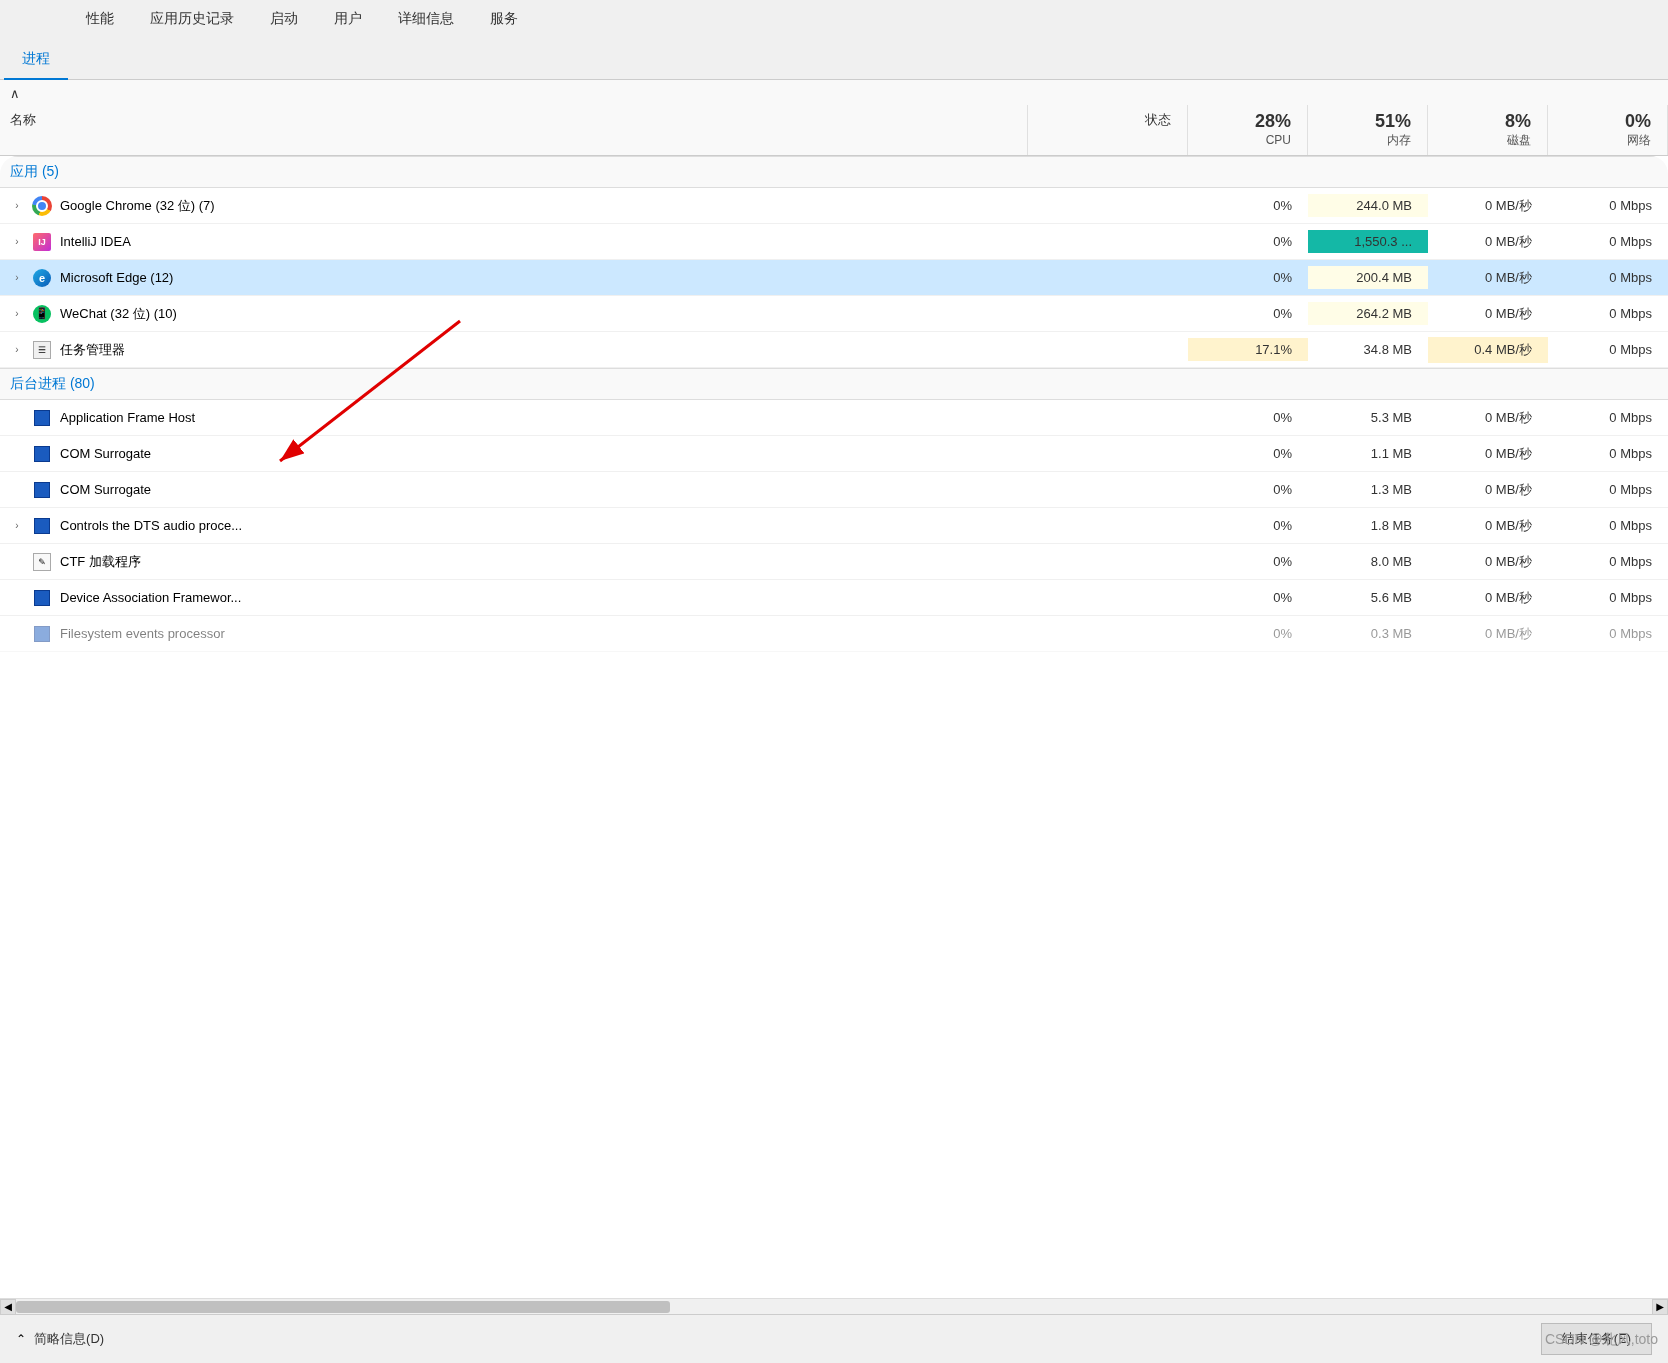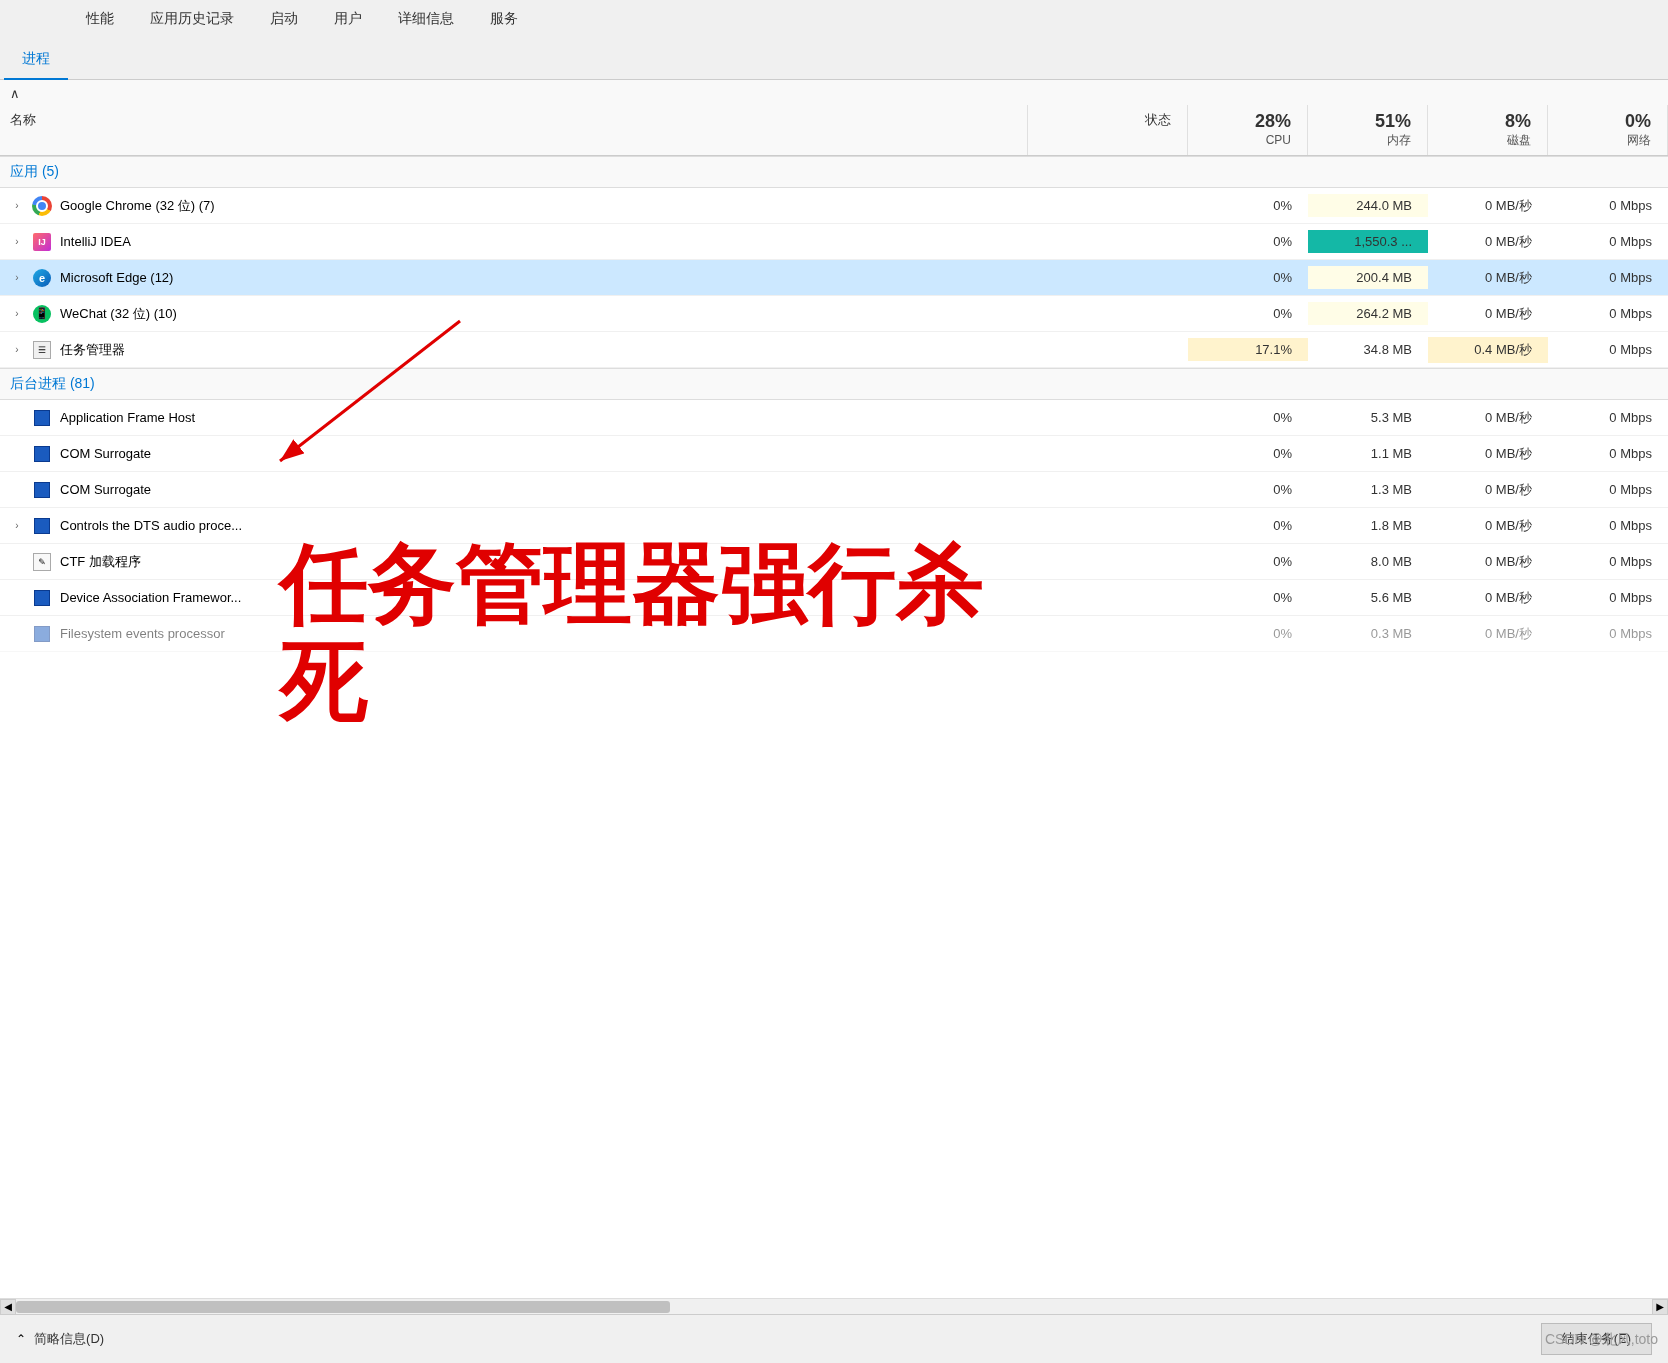--- a/index.html
+++ b/index.html
@@ -89,20 +89,21 @@
       font-size: 12px;
       color: #555;
     }
 
     
     .scroll-area {
       flex: 1;
       overflow-y: auto;
       overflow-x: hidden;
       position: relative;
+      border-radius: 18px;
     }
 
     
     .group-header {
       display: grid;
       grid-template-columns: 1fr 160px 120px 120px 120px 120px;
       background: #f9f9f9;
       border-top: 1px solid #ddd;
       border-bottom: 1px solid #ddd;
       padding: 6px 0;
@@ -463,21 +464,21 @@
           <span class="name-text">任务管理器</span>
         </div>
         <div class="status-cell"></div>
         <div class="process-cell highlight-yellow">17.1%</div>
         <div class="process-cell">34.8 MB</div>
         <div class="process-cell highlight-yellow">0.4 MB/秒</div>
         <div class="process-cell">0 Mbps</div>
       </div>
 
       <div class="group-header">
-        <div class="group-title">后台进程 (81)</div>
+        <div class="group-title">后台进程 (80)</div>
       </div>
 
       <div class="process-row">
         <div class="process-name">
           <span class="expand-arrow" style="visibility:hidden">›</span>
           <span class="icon-box">
               <span class="blue-square"></span>
             </span>
           <span class="name-text">Application Frame Host</span>
         </div>
@@ -584,24 +585,20 @@
 
       <svg style="position:absolute; top:155px; left:200px; width:280px; height:180px; overflow:visible;">
         <defs>
           <marker id="arrowhead" markerWidth="8" markerHeight="6" refX="8" refY="3" orient="auto">
             <polygon points="0 0, 8 3, 0 6" fill="#e00000"></polygon>
           </marker>
         </defs>
         <line x1="260" y1="10" x2="80" y2="150" stroke="#e00000" stroke-width="3" marker-end="url(#arrowhead)"></line>
       </svg>
 
-      <div style="position:absolute; top:380px; left:280px; font-size:88px; font-weight:bold; color:#e00000; line-height:1.1; pointer-events:none; white-space:nowrap; font-family:'Microsoft YaHei', sans-serif;">
-        <div>任务管理器强行杀</div>
-        <div>死</div>
-      </div>
     </div>
 
   </div>
 
   <div class="h-scrollbar">
     <div class="scroll-arrow">◀</div>
     <div class="h-scroll-track">
       <div class="h-scroll-thumb"></div>
     </div>
     <div class="scroll-arrow">▶</div>

